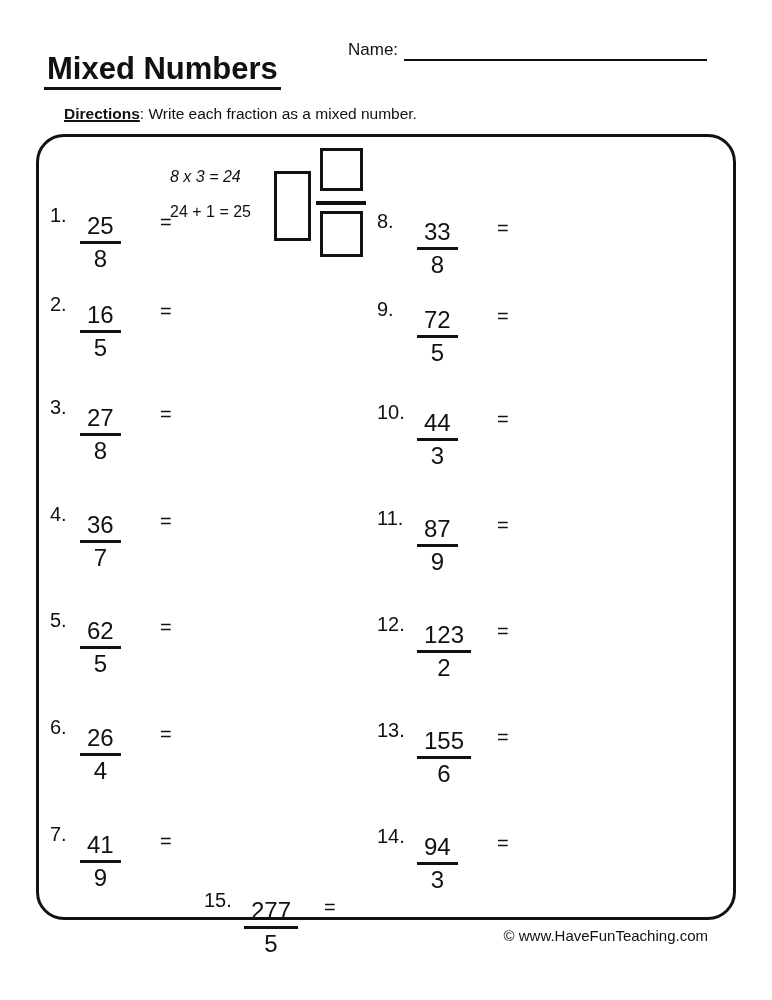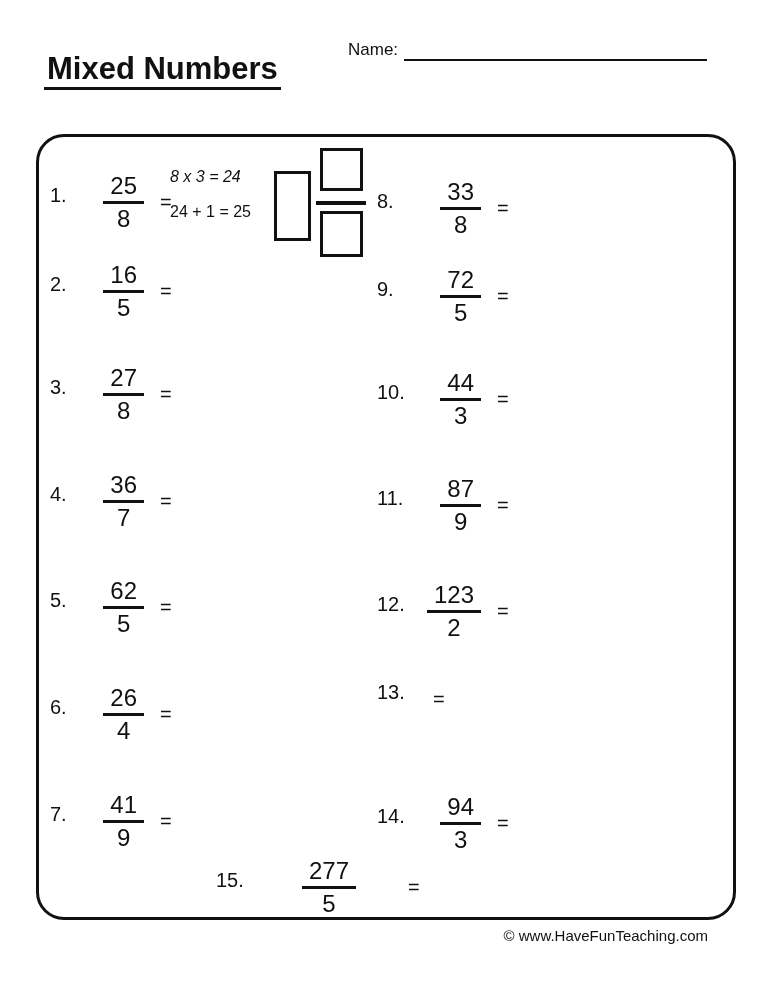--- a/index.html
+++ b/index.html
@@ -55,21 +55,21 @@
     display:flex;align-items:center;
   }
   .pnum{
     width:30px;
     font-size:20px;
     transform:translateY(-7px);
   }
   .problem.wide-num .pnum{width:40px;}
   .frac-slot{
     width:64px;
-    display:flex;justify-content:flex-end;
+    display:flex;justify-content:flex-start;margin-top:40px;
   }
   .frac{
     display:inline-flex;flex-direction:column;align-items:center;
     font-size:24px;line-height:1.08;
   }
   .numer{
     padding:0 7px 2px 7px;
     border-bottom:3px solid #111;
   }
   .denom{padding:2px 7px 0 7px;}
@@ -109,20 +109,23 @@
 
 <div class="page">
 
   <span class="name-label">Name:</span>
   <div class="name-line"></div>
 
   <div class="title-wrap">
     <span class="title">Mixed Numbers</span>
   </div>
 
+  <div class="directions">
+    <span class="dir-label">Directions</span><span>: Write each fraction as a mixed number.</span>
+  </div>
 
   <div class="sheet-box"></div>
 
   <div class="problem" style="left:50px;top:173px;">
     <span class="pnum">1.</span>
     <span class="frac-slot">
       <span class="frac">
         <span class="numer">25</span>
         <span class="denom">8</span>
       </span>
@@ -252,35 +255,41 @@
         <span class="frac">
       <span class="numer">123</span>
       <span class="denom">2</span>
     </span>
       </span>
     <span class="eq">=</span>
   </div>
 
   <div class="problem wide-num" style="left:377px;top:688px;">
     <span class="pnum">13.</span>
+    <span class="frac-slot">
+        <span class="frac">
+      <span class="numer">155</span>
+      <span class="denom">6</span>
+    </span>
+      </span>
     <span class="eq">=</span>
   </div>
 
   <div class="problem wide-num" style="left:377px;top:794px;">
     <span class="pnum">14.</span>
     <span class="frac-slot">
         <span class="frac">
       <span class="numer">94</span>
       <span class="denom">3</span>
     </span>
       </span>
     <span class="eq">=</span>
   </div>
 
-  <div class="problem wide-num" style="left:216px;top:858px;gap:36px;">
+  <div class="problem wide-num" style="left:204px;top:858px;">
     <span class="pnum">15.</span>
     <span class="frac-slot">
         <span class="frac">
       <span class="numer">277</span>
       <span class="denom">5</span>
     </span>
       </span>
     <span class="eq">=</span>
   </div>
 

